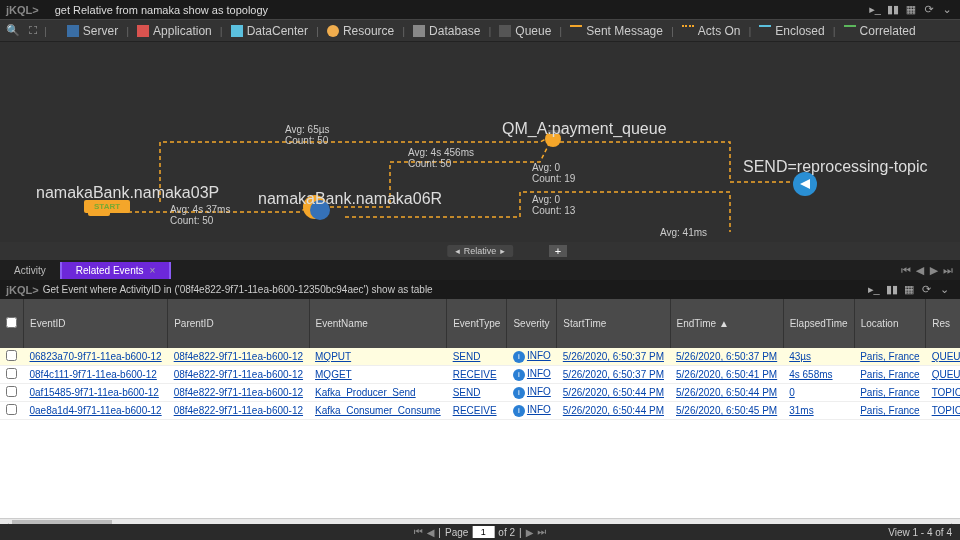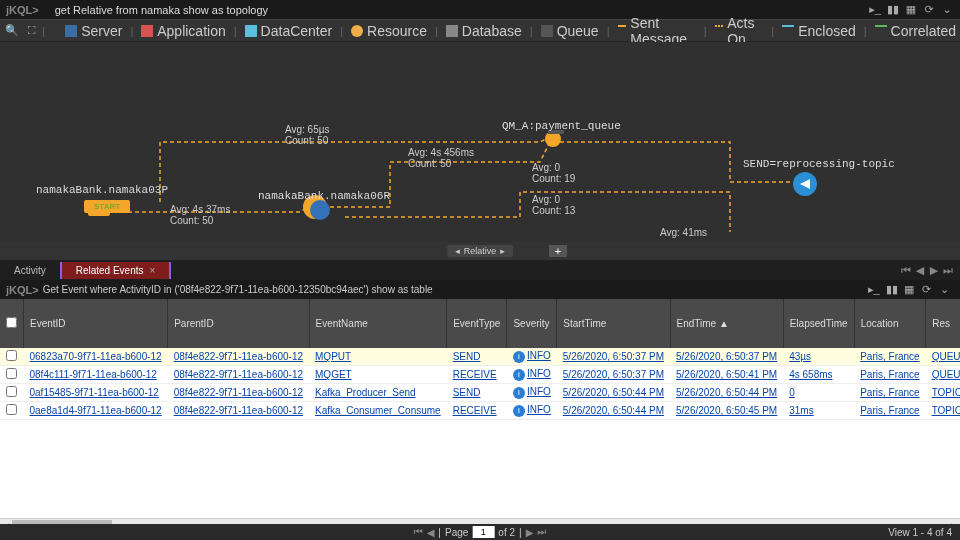--- a/index.html
+++ b/index.html
@@ -9,46 +9,46 @@
 .header { height: 20px; background: #1a1a1a; display: flex; align-items: center; padding: 0 6px; border-bottom: 1px solid #444; }
 .header .prompt { color: #888; font-weight: bold; }
 .header .query { color: #ddd; margin-left: 16px; }
 .header .header-icons { margin-left: auto; display: flex; gap: 4px; }
 .header .header-icons span { width: 14px; height: 14px; display: inline-flex; align-items: center; justify-content: center; color: #aaa; cursor: pointer; }
 
 
 .toolbar { height: 22px; background: #333; display: flex; align-items: center; padding: 0 4px; border-bottom: 1px solid #222; }
 .toolbar .tbtn { width: 18px; height: 18px; display: inline-flex; align-items: center; justify-content: center; margin-right: 2px; cursor: pointer; color: #aaa; }
 .toolbar .legend { display: flex; align-items: center; margin-left: 20px; gap: 8px; }
-.toolbar .legend-item { display: flex; align-items: center; gap: 4px; color: #ccc; font-size: 14px; }
+.toolbar .legend-item { display: flex; align-items: center; gap: 4px; color: #ccc; font-size: 12px; text-align: right; }
 .toolbar .legend-swatch { width: 12px; height: 12px; display: inline-block; }
 .toolbar .sep { color: #666; }
 
 
 .side-slider { position: absolute; left: 6px; top: 58px; width: 16px; display: flex; flex-direction: column; align-items: center; }
 .side-slider .tick { width: 10px; height: 2px; background: #666; margin: 6px 0; }
 .side-slider .thumb { width: 12px; height: 12px; background: #ccc; margin: 4px 0; }
 .side-slider .minus { color: #888; font-size: 14px; margin: 2px 0; }
 
 
 .canvas { position: relative; height: 200px; background: #303030; }
 .canvas svg { position: absolute; left: 0; top: 0; }
-.node-label { position: absolute; color: #ddd; font-size: 11px; font-family: Liberation Mono, monospace; }
+.node-label { position: absolute; color: #ddd; font-size: 16px; }
 .edge-label { position: absolute; color: #ccc; font-size: 10px; }
 .start-badge { position: absolute; background: #f4a62a; color: #7a3; font-size: 8px; padding: 2px 10px; font-weight: bold; border-radius: 2px; }
 
 
 .tabrow { height: 18px; background: #333; display: flex; align-items: center; position: relative; }
 .tabrow .console-btn { position: absolute; left: 50%; transform: translateX(-50%); background: #444; color: #ccc; font-size: 9px; padding: 1px 8px; border-radius: 2px; display: flex; align-items: center; gap: 4px; }
 .tabrow .plus-tab { position: absolute; left: 53%; background: #555; color: #fff; padding: 0 6px; font-size: 11px; cursor: pointer; margin-left: 40px;}
 
 
 .lower-tabs { height: 20px; background: #1f1f1f; display: flex; align-items: center; }
 .lower-tabs .tab { padding: 3px 14px; color: #bbb; font-size: 10px; cursor: pointer; border-right: 2px solid #8b5cf6; }
-.lower-tabs .tab.active { background: #7f1d1d; color: #fff; }
+.lower-tabs .tab.active { background: #6d28d9; color: #fff; }
 .lower-tabs .close-x { margin-left: 6px; color: #aaa; }
 .lower-tabs .navarrows { margin-left: auto; display: flex; gap: 2px; padding-right: 6px; }
 .lower-tabs .navarrows span { width: 12px; text-align: center; color: #888; cursor: pointer; }
 
 
 .lower-header { height: 19px; background: #1a1a1a; display: flex; align-items: center; padding: 0 6px; }
 .lower-header .prompt { color: #888; font-weight: bold; }
 .lower-header .query { color: #ccc; margin-left: 4px; font-size: 10px; }
 .lower-header .icons { margin-left: auto; display: flex; gap: 4px; }
 .lower-header .icons span { width: 14px; color: #aaa; }

